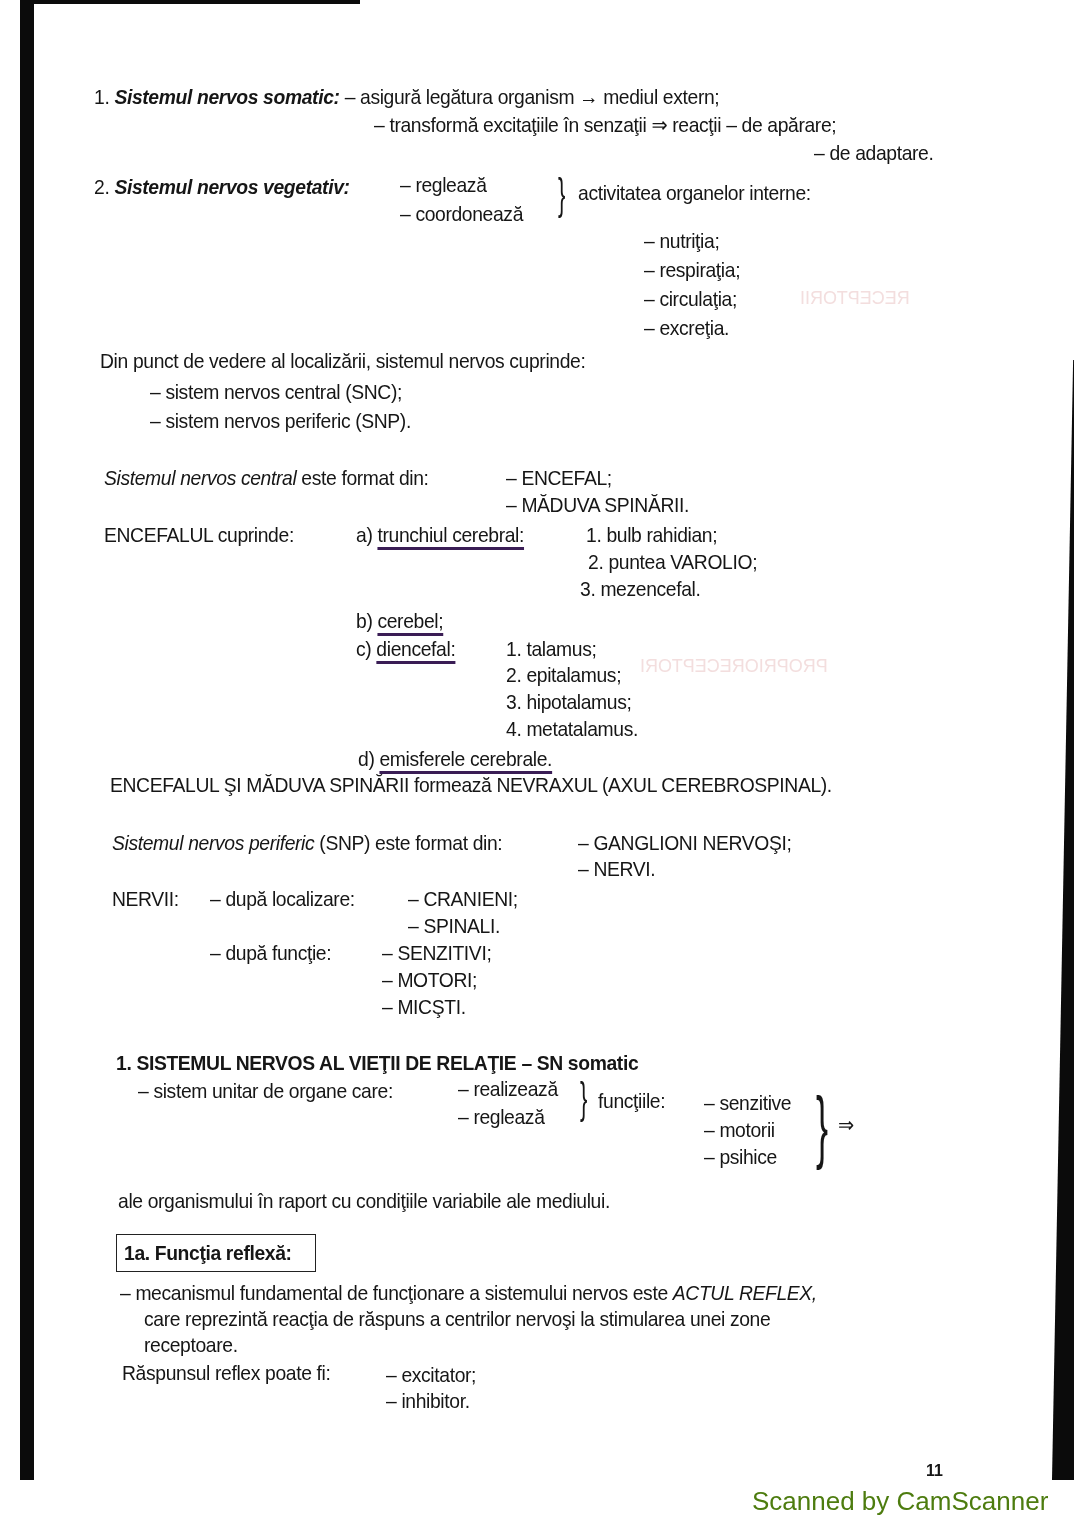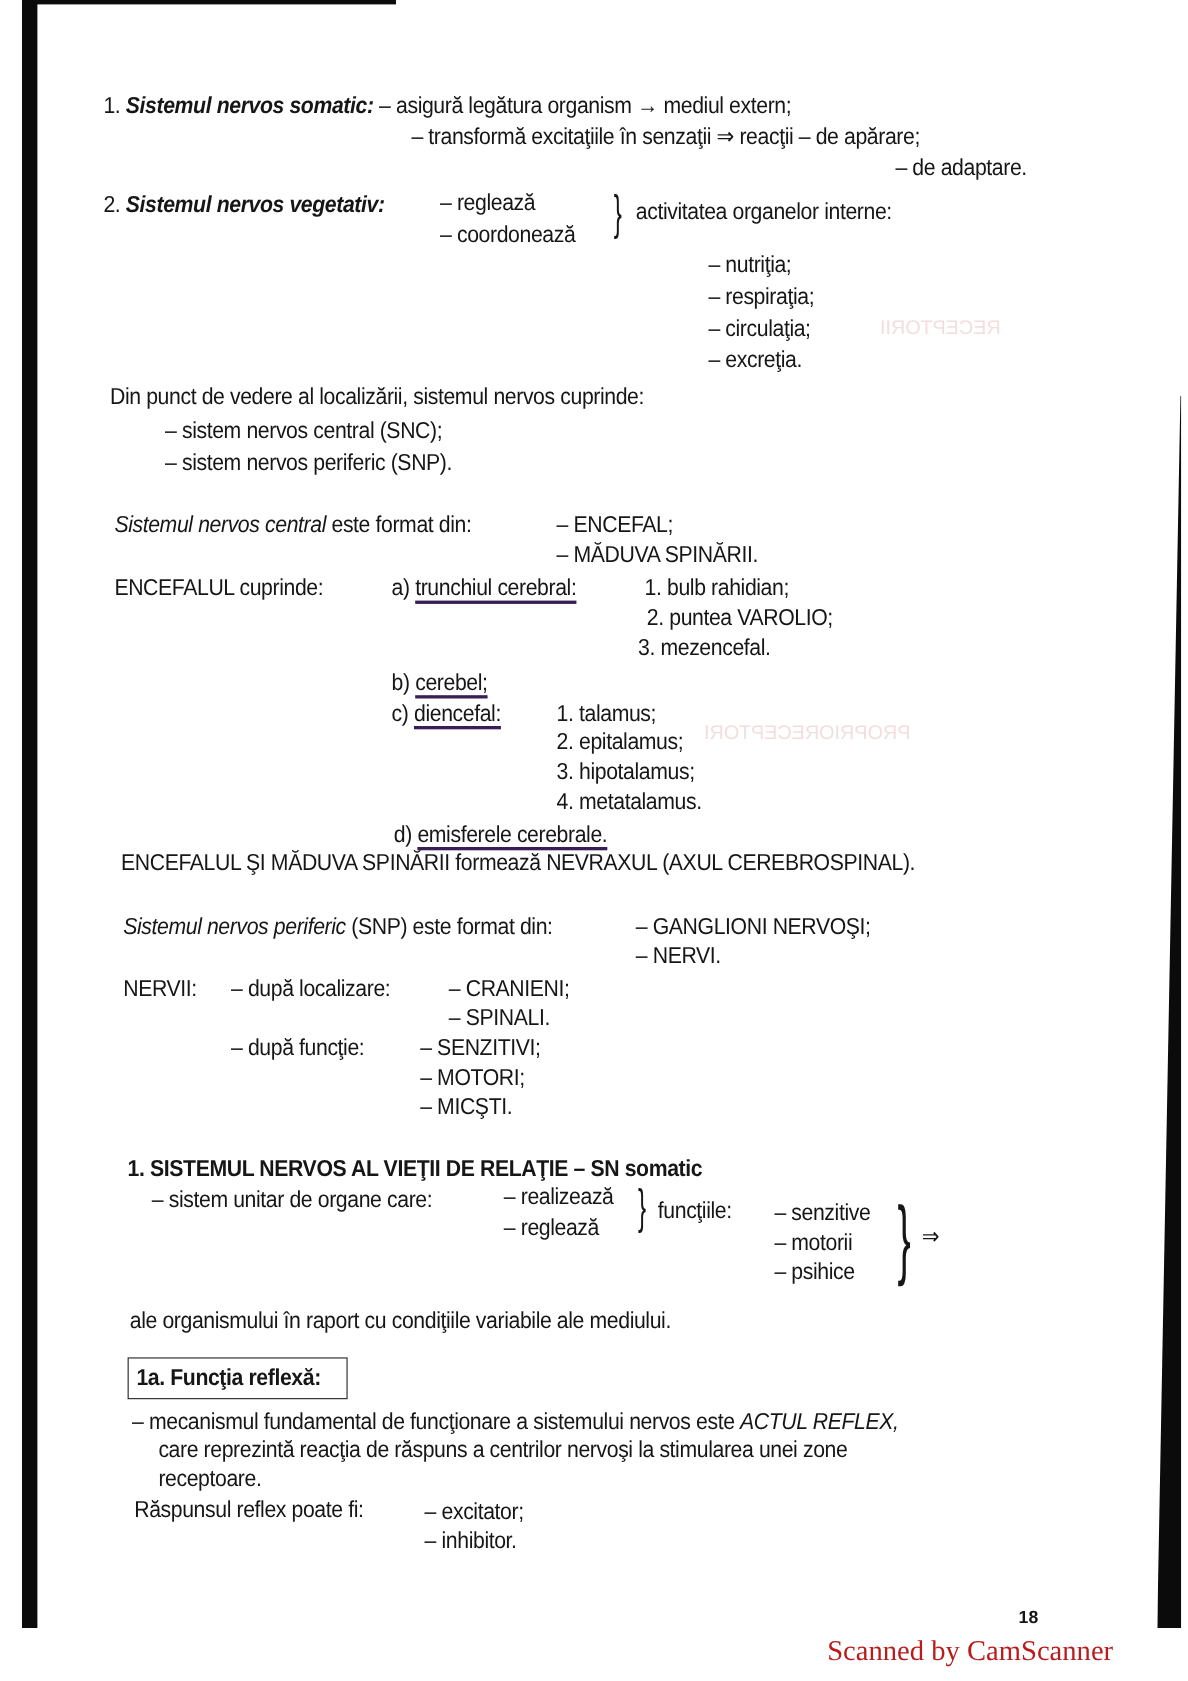--- a/index.html
+++ b/index.html
@@ -11,21 +11,21 @@
           clip-path: polygon(96% 0, 100% 0, 100% 100%, 0 100%); }
   .t { position:absolute; white-space:nowrap; font-size:21px; line-height:26px; letter-spacing:-0.4px;
        transform: scaleX(0.92); transform-origin:left center; }
   .i { font-style:italic; }
   .b { font-weight:bold; }
   .u { text-decoration: underline; text-decoration-color:#3a1d55; text-decoration-thickness:3px; text-underline-offset:5px; }
   .brace { position:absolute; font-size:44px; line-height:44px; transform:scaleX(0.5); transform-origin:left center; }
   .brace2 { position:absolute; font-size:80px; line-height:80px; transform:scaleX(0.45); transform-origin:left center; }
   .box { position:absolute; left:116px; top:1234px; width:198px; height:36px; border:1.5px solid #222; }
   .pn { position:absolute; left:926px; top:1462px; font-size:16px; font-weight:bold; }
-  .cs { position:absolute; left:752px; top:1486px; font-family:Liberation Serif, serif; font-size:26px; color:#b91c1c; }
+  .cs { position:absolute; left:752px; top:1486px; font-family:Liberation Sans, sans-serif; font-size:26px; color:#4d7c0f; }
   .ghost { position:absolute; font-size:18px; color:#f3dede; white-space:nowrap; transform:scaleX(-1); }
 </style>
 </head>
 <body>
 
 <div class="lbar"></div>
 <div class="ltop"></div>
 <div class="rbar"></div>
 
 <div class="ghost" style="left:800px;top:288px;">RECEPTORII</div>
@@ -116,14 +116,14 @@
 <div class="t b" style="left:124px;top:1240px;">1a. Funcţia reflexă:</div>
 <div class="t" style="left:120px;top:1280px;">
   <span>–  mecanismul fundamental de funcţionare a sistemului nervos este </span><span class="i">ACTUL REFLEX,</span>
 </div>
 <div class="t" style="left:144px;top:1306px;">care reprezintă reacţia de răspuns a centrilor nervoşi la stimularea unei zone</div>
 <div class="t" style="left:144px;top:1332px;">receptoare.</div>
 <div class="t" style="left:122px;top:1360px;">Răspunsul reflex poate fi:</div>
 <div class="t" style="left:386px;top:1362px;">– excitator;</div>
 <div class="t" style="left:386px;top:1388px;">– inhibitor.</div>
 
-<div class="pn">18</div>
+<div class="pn">11</div>
 <div class="cs">Scanned by CamScanner</div>
 
 </body></html>

